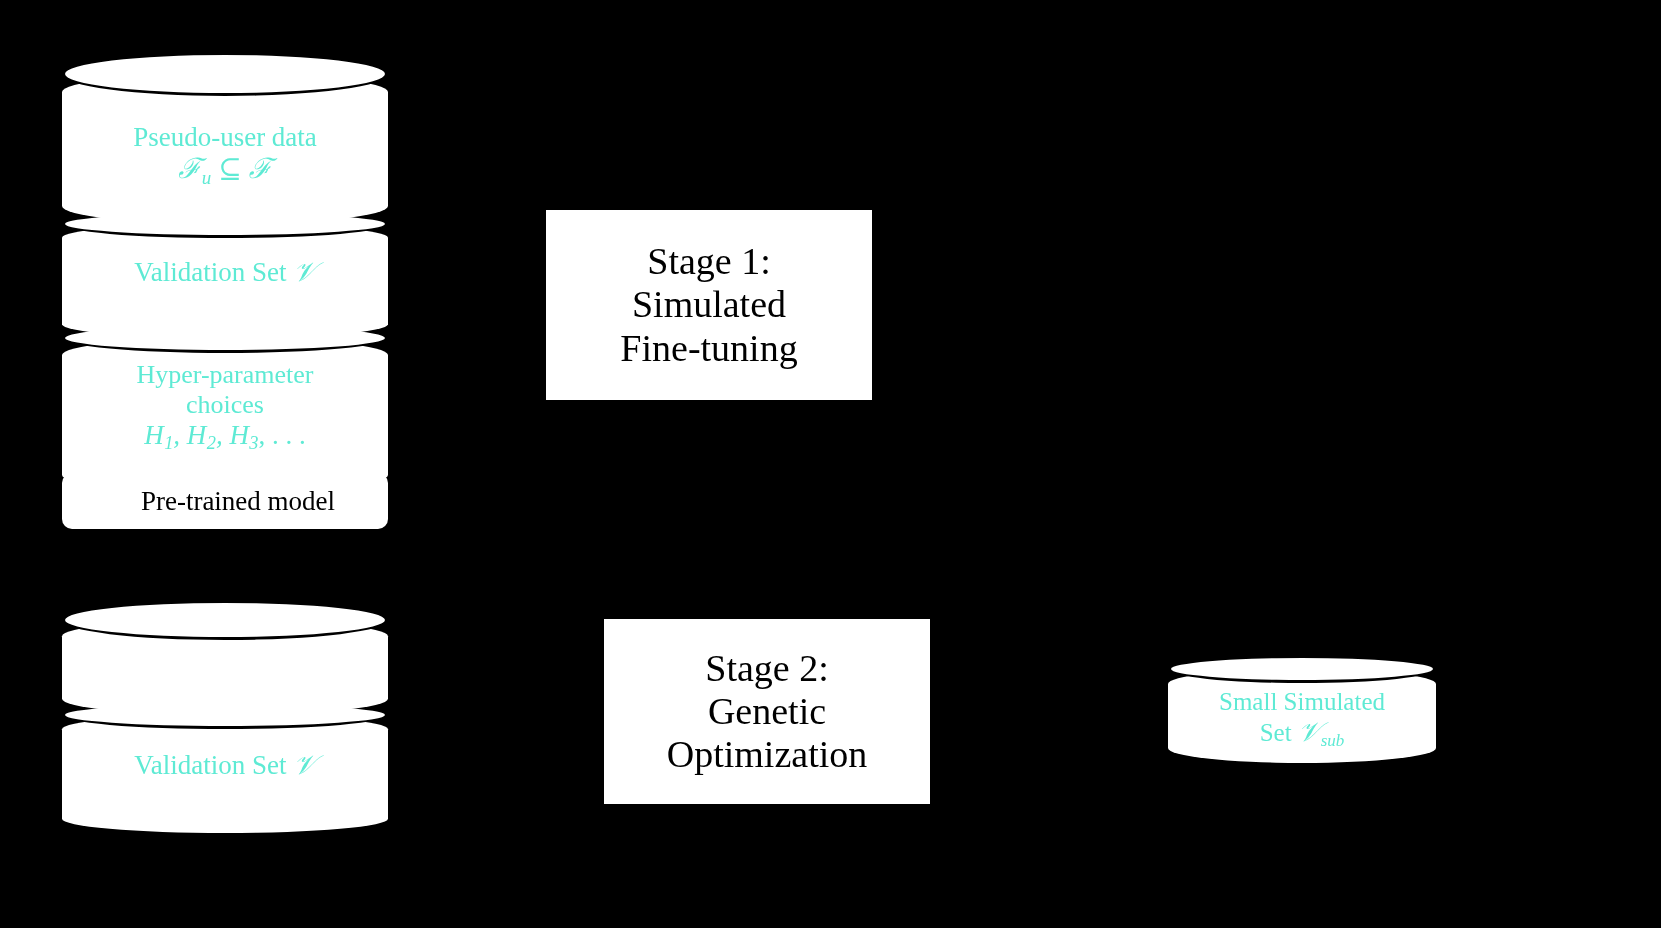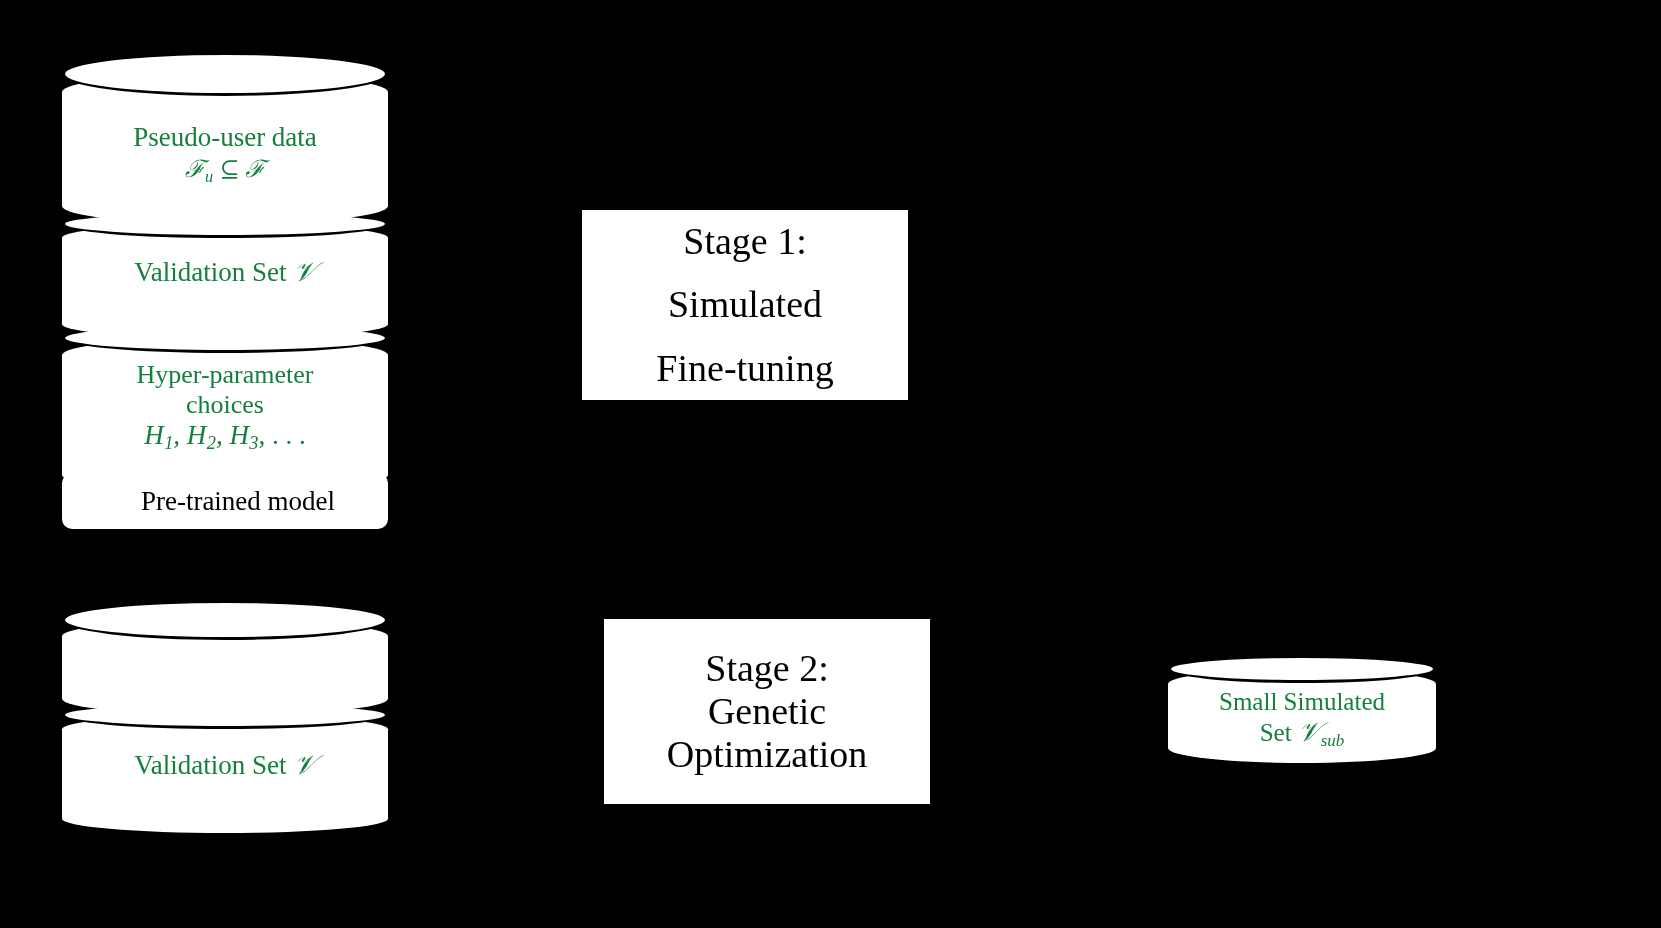--- a/index.html
+++ b/index.html
@@ -41,21 +41,21 @@
     left: 0; right: 0;
     background: #ffffff;
     border: 3px solid #000000;
     border-radius: 50%;
     box-sizing: border-box;
   }
   .cyl-label {
     position: absolute;
     left: 0; right: 0;
     text-align: center;
-    color: #15803d;
+    color: #5eead4;
     line-height: 1.16;
     z-index: 6;
     pointer-events: none;
   }
 
   
   .round-box {
     position: absolute;
     background: #ffffff;
     border-radius: 10px;
@@ -124,34 +124,34 @@
         <span>Validation Set</span>
         <span class="mathcal">𝒱</span>
       </div>
     </div>
 
     <div class="cyl-seg" style="top:22px; height:150px;">
       <div class="cyl-body" style="border-radius:50% / 12%;"></div>
       <div class="cyl-rim" style="top:-22px; height:44px;"></div>
       <div class="cyl-label" style="top:48px; font-size:27px;">
         <span>Pseudo-user data</span><br>
-        <span style="font-size:24px;">
+        <span style="font-size:28px;">
           <span class="mathcal">ℱ</span><span class="sub">u</span>
           <span style="font-style:normal;">⊆</span>
           <span class="mathcal">ℱ</span>
         </span>
       </div>
     </div>
   </div>
 
   <div class="round-box" style="left:62px; top:473px; width:326px; height:56px; font-size:27px;">
     <span>Pre-trained model</span>
   </div>
 
-  <div class="stage-box" style="left:582px; top:210px; width:326px; height:190px; font-size:38px;gap:20px;">
+  <div class="stage-box" style="left:546px; top:210px; width:326px; height:190px; font-size:38px;">
     <span class="stage-line">Stage 1:</span>
     <span class="stage-line">Simulated</span>
     <span class="stage-line">Fine-tuning</span>
   </div>
 
   <div class="cyl-stack" style="left:62px; top:600px; width:326px; height:235px;">
 
     <div class="cyl-seg" style="top:115px; height:118px;">
       <div class="cyl-body" style="border-radius:50% / 12%;"></div>
       <div class="cyl-rim" style="top:-14px; height:28px;"></div>

